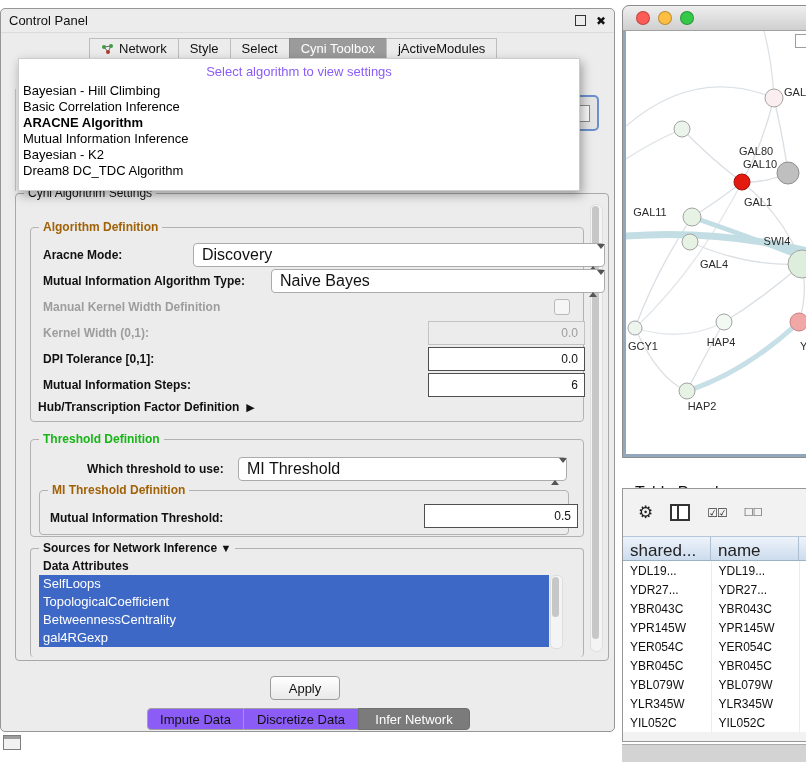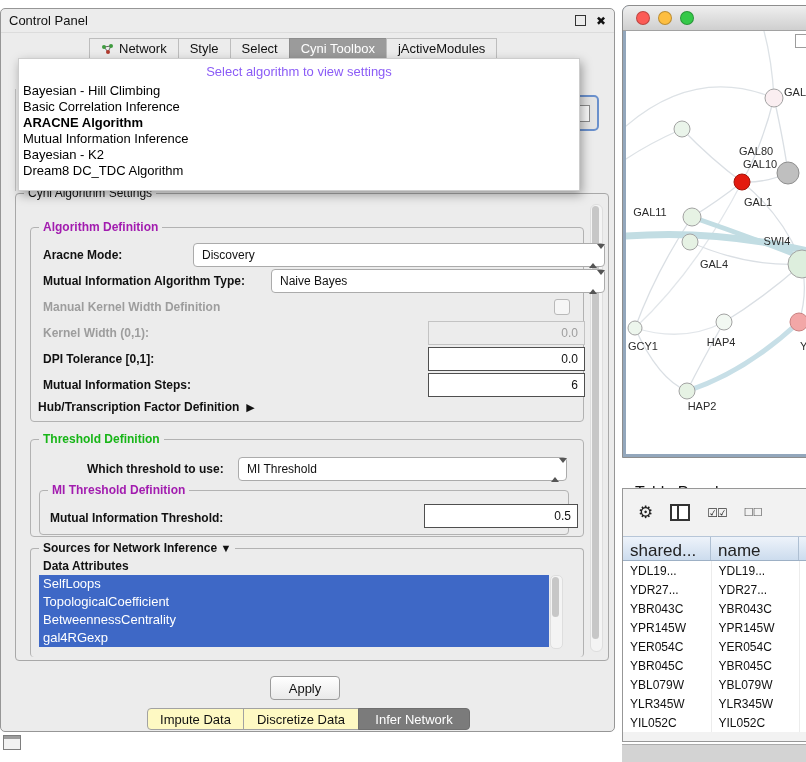--- a/index.html
+++ b/index.html
@@ -23,52 +23,52 @@
   .hidden-btn{position:absolute;left:566px;top:86px;width:28px;height:32px;border:2px solid #6a90cc;border-radius:5px;background:#e4e4e4;display:flex;align-items:center;justify-content:center;}
   .hidden-btn .doc{width:12px;height:15px;border:1px solid #8a8a8a;background:#f8f8f8;}
 
   .algo-popup{position:absolute;left:17px;top:49px;width:560px;height:127px;background:#fff;border:1px solid #cdcdcd;box-shadow:2px 4px 10px rgba(0,0,0,.35);z-index:30;padding-top:4px;}
   .algo-placeholder{height:20px;line-height:18px;text-align:center;color:#8b5cf6;font-size:13px;}
   .algo-item{height:16px;line-height:16px;padding-left:4px;font-size:13px;color:#000;white-space:nowrap;}
   .algo-item.selected{font-weight:bold;}
 
   .main-group{position:absolute;left:14px;top:184px;width:592px;height:466px;border:1px solid #a8a8a8;border-radius:4px;}
   .gtitle{position:absolute;top:-8px;left:8px;background:#ececec;padding:0 4px;font-size:12px;color:#111;white-space:nowrap;}
-  .gtitle.blue{color:#a21caf;font-weight:bold;}
+  .gtitle.blue{color:#a16207;font-weight:bold;}
   .gtitle.green{color:#17b517;font-weight:bold;}
 
   .v-scroll{position:absolute;right:5px;top:10px;bottom:8px;width:11px;background:#f4f4f4;border:1px solid #dedede;border-radius:6px;}
   .v-thumb{position:absolute;left:1px;top:1px;width:7px;height:97%;background:#c7c7c7;border-radius:4px;}
 
   .tgroup{position:absolute;border:1px solid #b2b2b2;border-radius:4px;}
   .flabel{position:absolute;font-size:12px;font-weight:bold;color:#111;white-space:nowrap;}
   .flabel.disabled{color:#9d9d9d;}
 
-  .combo{position:absolute;height:22px;background:#fff;border:1px solid #ababab;border-radius:4px;font-size:12px;color:#111;display:flex;align-items:center;padding:0 24px 0 8px;}
+  .combo{position:absolute;height:22px;background:#fff;border:1px solid #ababab;border-radius:4px;font-size:16px;color:#111;display:flex;align-items:center;padding:0 24px 0 8px;}
   .combo-arrows{position:absolute;right:6px;top:5px;width:9px;}
   .combo-arrows .up{width:0;height:0;margin:0 auto 2px;border-left:4px solid transparent;border-right:4px solid transparent;border-bottom:5px solid #555;}
   .combo-arrows .dn{width:0;height:0;margin:0 auto;border-left:4px solid transparent;border-right:4px solid transparent;border-top:5px solid #555;}
 
   .tfield{position:absolute;height:22px;background:#fff;border:1px solid #4f4f4f;font-size:12px;color:#111;display:flex;align-items:center;justify-content:flex-end;padding:0 6px;}
   .tfield.disabled{border:1px solid #c3c3c3;background:#ececec;color:#9d9d9d;}
   .checkbox{position:absolute;width:14px;height:14px;background:#f6f6f6;border:1px solid #b9b9b9;border-radius:3px;}
 
   .hub-row{position:absolute;left:22px;top:206px;display:flex;align-items:center;gap:7px;font-size:12px;font-weight:bold;color:#111;}
   .tri{font-size:11px;color:#111;}
 
   .attr-label{position:absolute;left:12px;top:10px;font-size:12px;font-weight:bold;color:#111;}
   .attr-list{position:absolute;left:8px;top:26px;width:510px;height:72px;background:#c4b5fd;overflow:hidden;}
   .attr-item{height:18px;line-height:18px;padding-left:4px;font-size:13px;background:#3e68c6;color:#fff;white-space:nowrap;}
   .attr-scroll{position:absolute;left:519px;top:26px;width:11px;height:72px;background:#f4f4f4;border:1px solid #dedede;border-radius:5px;}
   .attr-thumb{position:absolute;left:1px;top:1px;width:7px;height:40px;background:#c7c7c7;border-radius:4px;}
 
   .apply-btn{position:absolute;left:269px;top:667px;width:68px;height:22px;background:linear-gradient(#ffffff,#e9e9e9);border:1px solid #9b9b9b;border-radius:4px;font-size:13px;color:#111;display:flex;align-items:center;justify-content:center;}
 
   .bottom-tabs{position:absolute;left:146px;top:699px;height:22px;display:flex;font-size:13px;color:#111;}
-  .btab{display:flex;align-items:center;justify-content:center;background:#fef9c3;border:1px solid #a2a2a2;margin-left:-1px;white-space:nowrap;}
+  .btab{display:flex;align-items:center;justify-content:center;background:#8b5cf6;border:1px solid #a2a2a2;margin-left:-1px;white-space:nowrap;}
   .btab:first-child{border-radius:4px 0 0 4px;margin-left:0;}
   .btab:last-child{border-radius:0 4px 4px 0;}
   .btab.active{background:#7b7b7b;color:#fff;border-color:#6f6f6f;}
   .btab.w1{width:95px;}.btab.w2{width:114px;}.btab.w3{width:110px;}
 
   
   .net-win{position:absolute;left:622px;top:5px;width:190px;height:451px;background:#93a7bc;border:1px solid #8d8d8d;border-radius:7px 0 0 0;overflow:hidden;}
   .net-titlebar{height:24px;background:linear-gradient(#efefef,#cfcfcf);border-bottom:1px solid #a2a2a2;display:flex;align-items:center;padding-left:13px;gap:8px;}
   .light{width:12px;height:12px;border-radius:50%;border:1px solid rgba(0,0,0,.25);}
   .net-canvas{position:absolute;left:3px;top:25px;width:186px;height:423px;background:#fff;overflow:hidden;}

